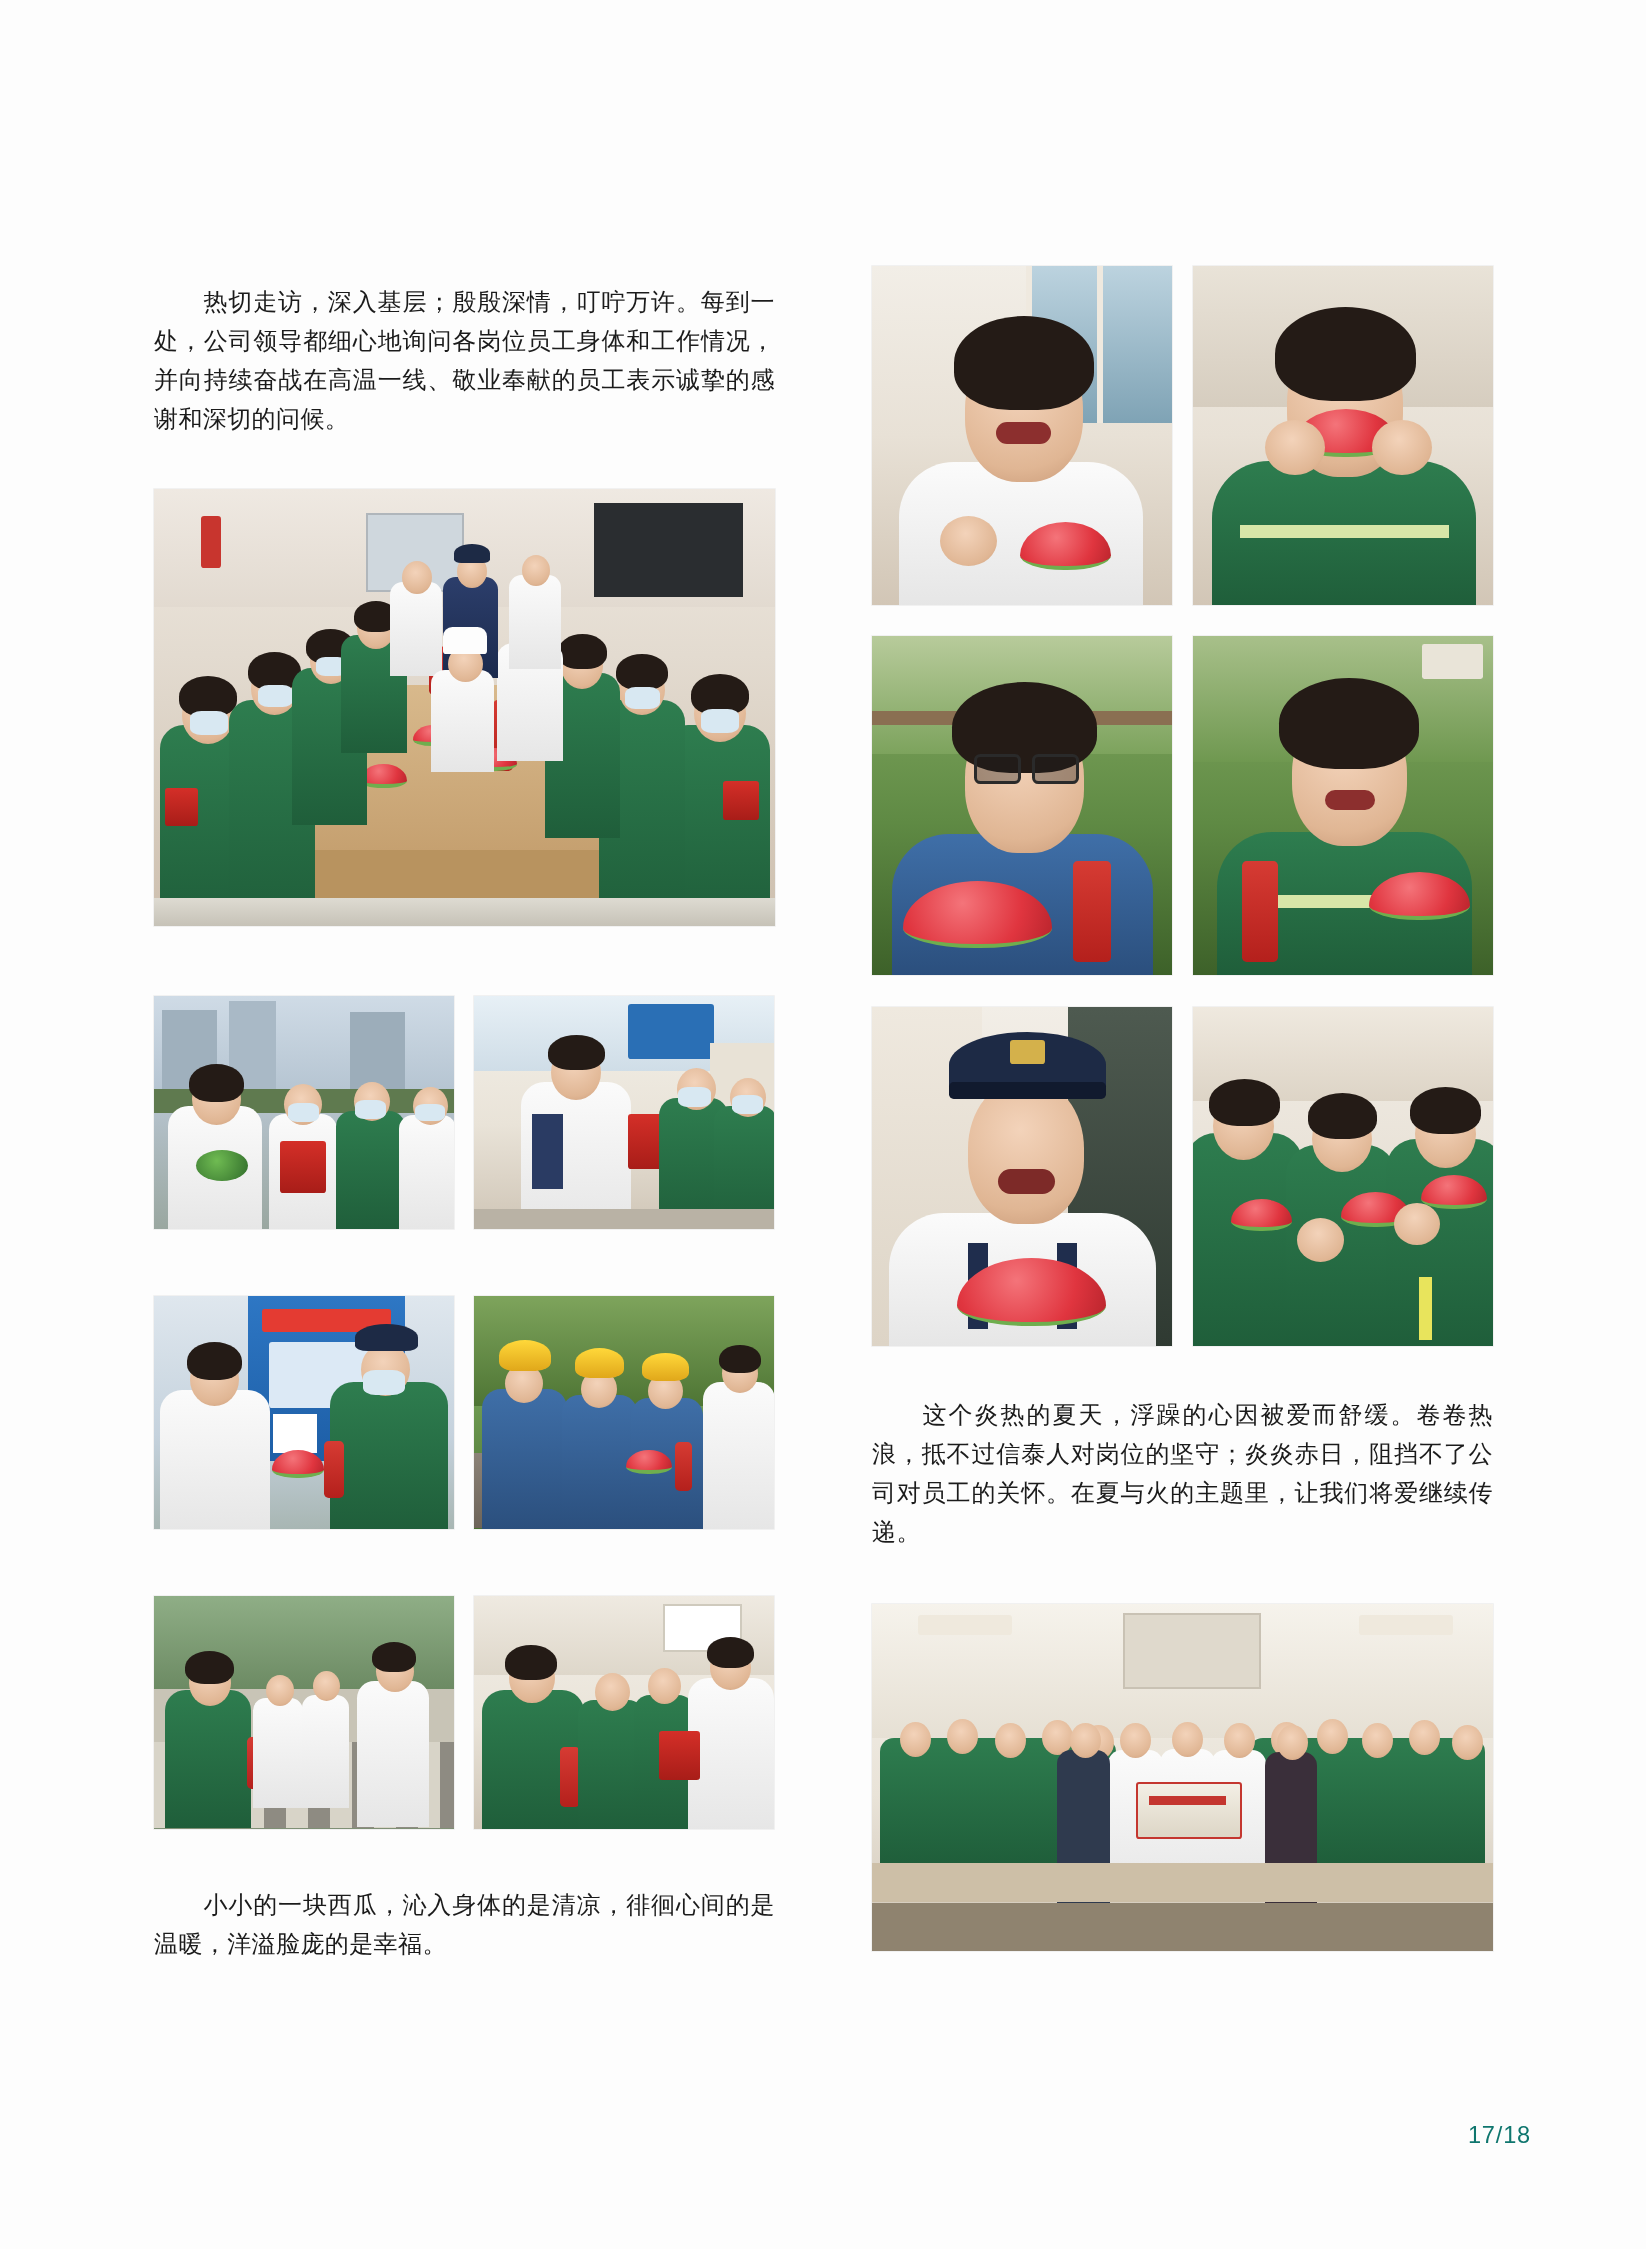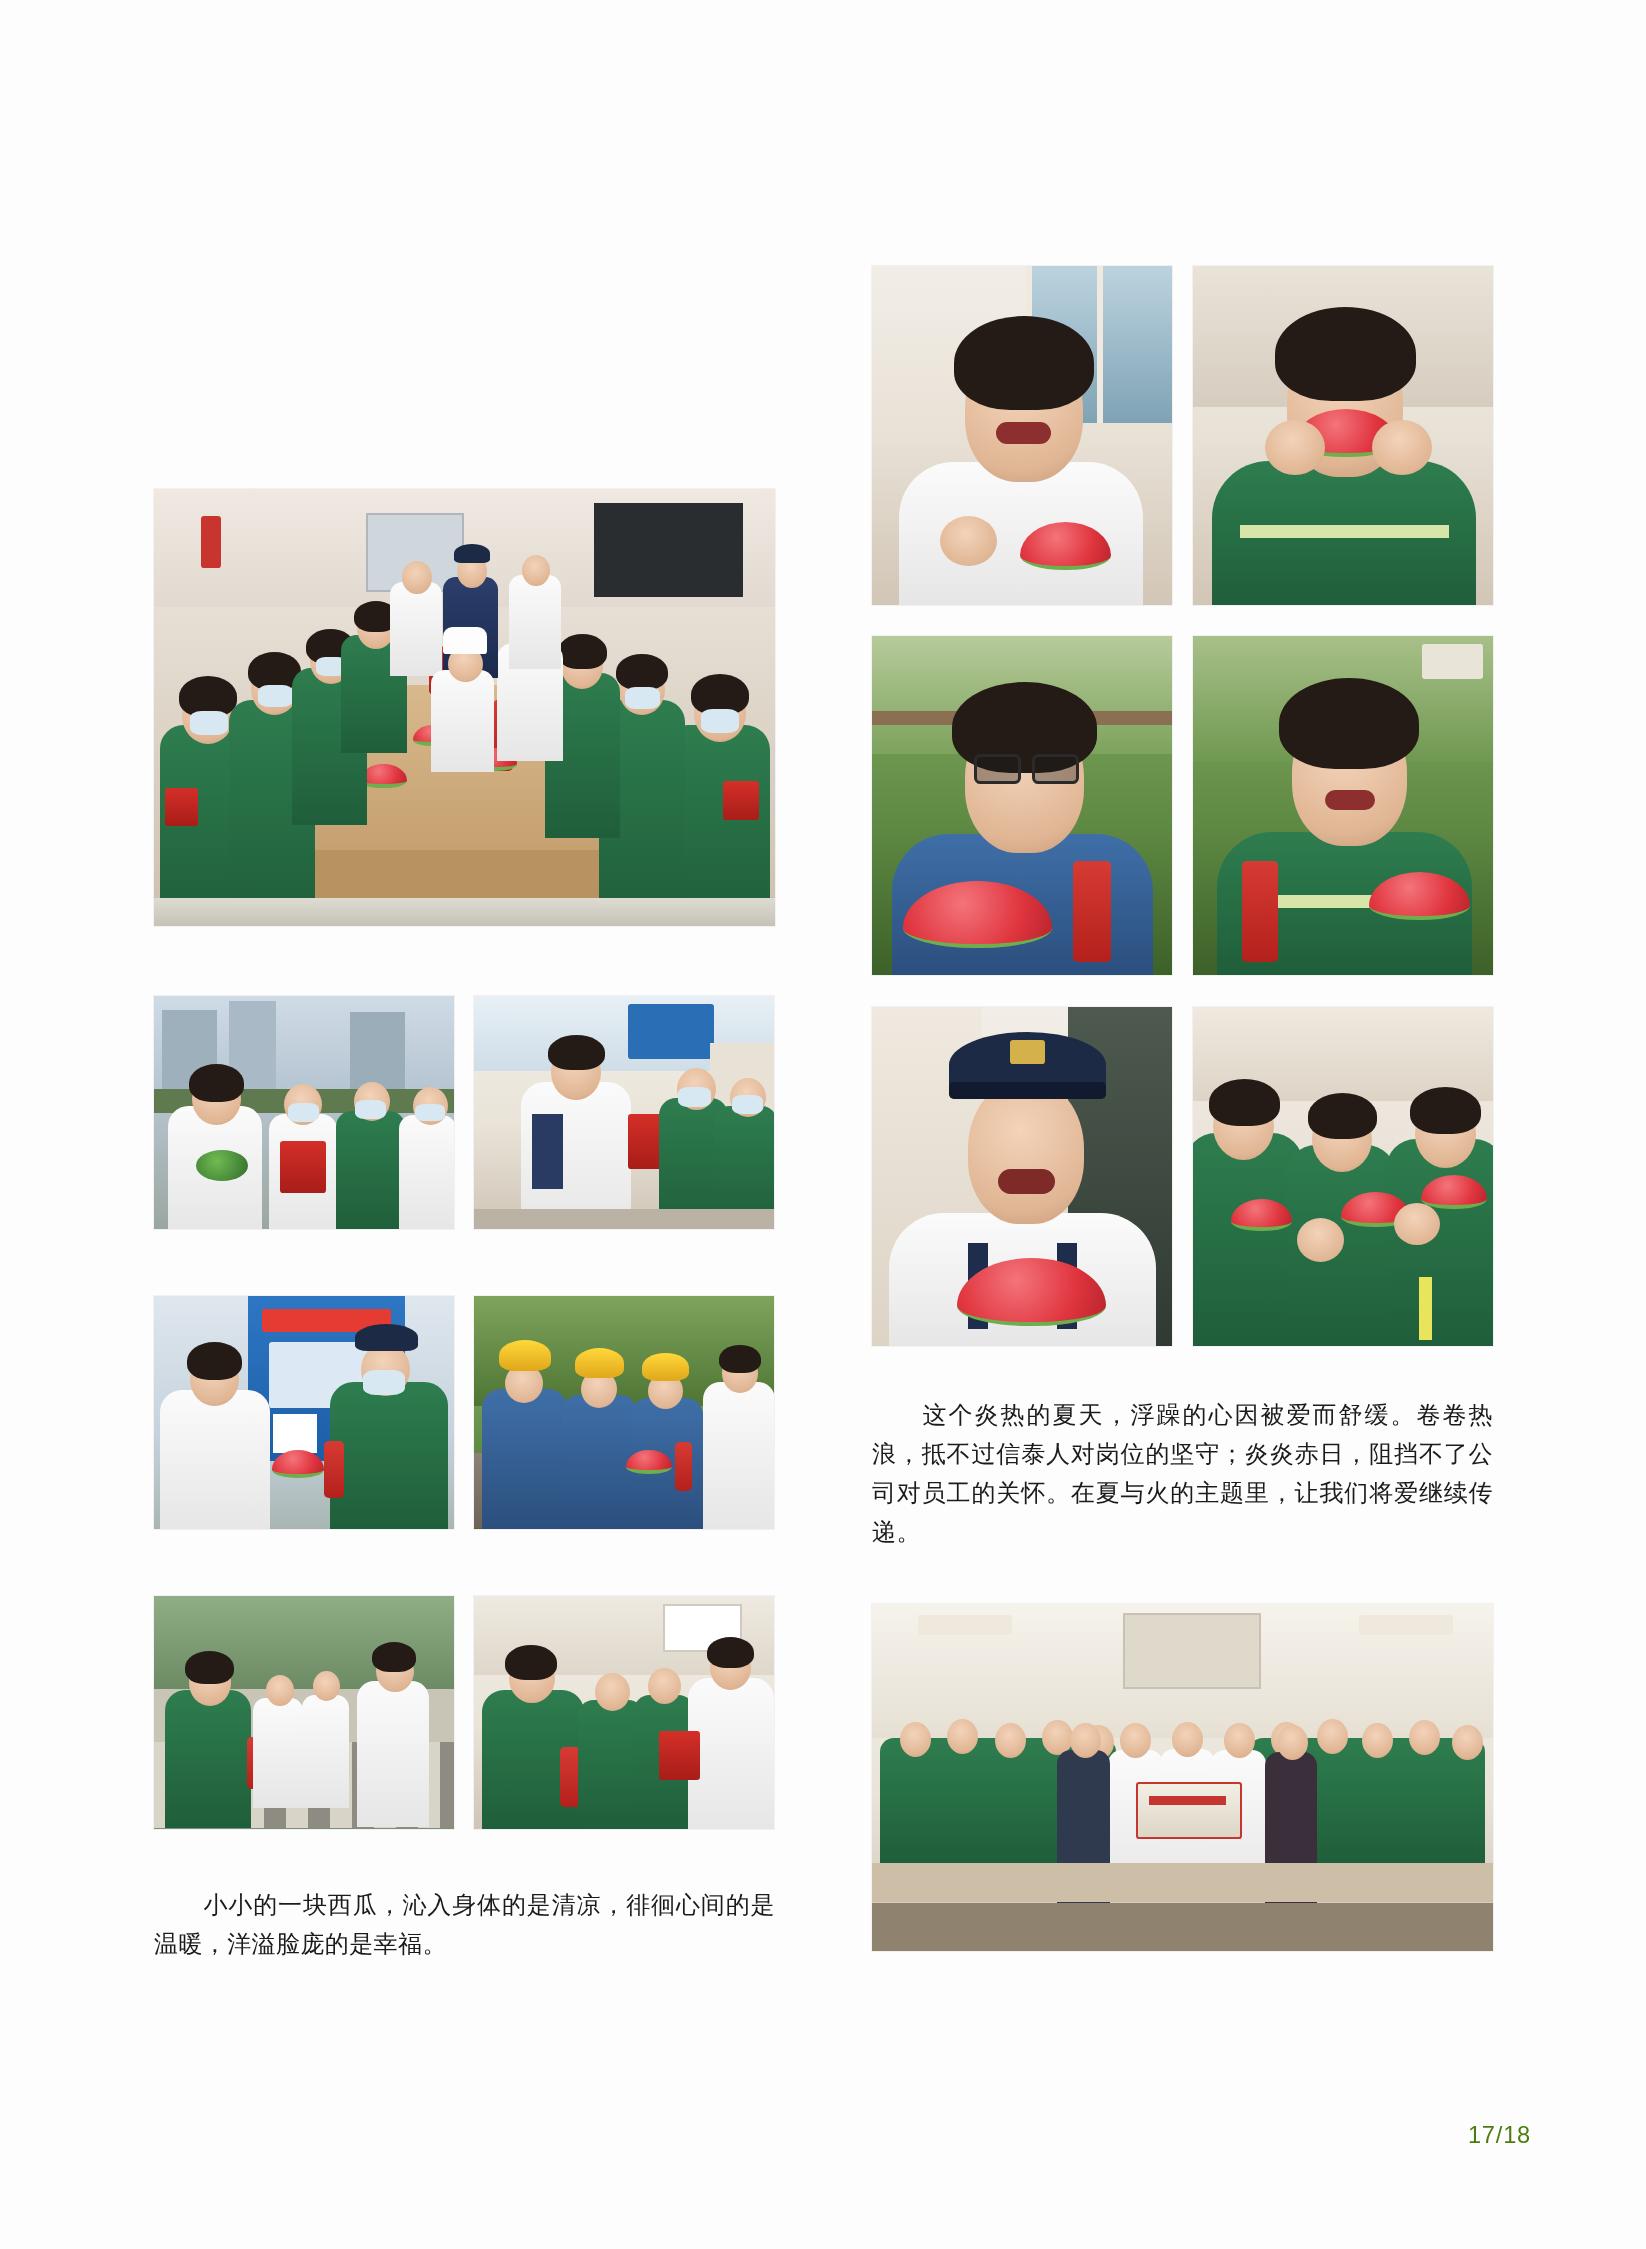--- a/index.html
+++ b/index.html
@@ -36,21 +36,21 @@
 
   #para-intro { left: 154px; top: 259px; width: 621px; }
   #para-mid   { left: 154px; top: 1862px; width: 621px; }
   #para-right { left: 872px; top: 1390px; width: 621px; margin-top: 6px; }
 
   .page-number {
     position: absolute;
     right: 116px;
     bottom: 101px;
     font-size: 23.6px;
-    color: #4d7c0f;
+    color: #0f766e;
     font-family: "Liberation Sans", sans-serif;
     letter-spacing: 0.8px;
   }
 
   
   .photo {
     position: absolute;
     overflow: hidden;
     background: #c9cfc9;
     box-shadow: 0 0 0 0.8px rgba(0,0,0,0.06);
@@ -94,20 +94,21 @@
   .mask   { background: #d8e8f2; border-radius: 30%; }
   .table-wood { background: linear-gradient(180deg,#d8b98c 0%,#c39d6c 100%); }
   .floor-tile { background: linear-gradient(180deg,#dedbd2 0%,#c6c2b7 100%); }
   .banner-red { background: linear-gradient(180deg,#d42f28 0%,#a81d18 100%); }
 </style>
 </head>
 <body>
 
 <div class="page">
 
+  <p class="para" id="para-intro"><span class="indent"></span><span>热切走访，深入基层；殷殷深情，叮咛万许。每到一处，公司领导都细心地询问各岗位员工身体和工作情况，并向持续奋战在高温一线、敬业奉献的员工表示诚挚的感谢和深切的问候。</span></p>
 
   <div class="photo" style="left:154px; top:489px; width:621px; height:437px;">
     <div class="scene bg-room">
 
       <div class="rect" style="left:0;top:0;width:100%;height:118px;background:linear-gradient(180deg,#efe9e2,#e2dad0);"></div>
       <div class="rect" style="left:440px;top:14px;width:149px;height:94px;background:#2a2d30;"></div>
       <div class="rect" style="left:212px;top:23.6px;width:94px;height:75px;background:#cfd7dd;border:2.4px solid #b0b6bb;"></div>
       <div class="rect" style="left:47px;top:27px;width:20.4px;height:52px;background:#c8352e;border-radius:3.1px;"></div>
 
       <div class="rect table-wood" style="left:118px;top:196px;width:369px;height:189px;transform:skewX(-12deg);"></div>

